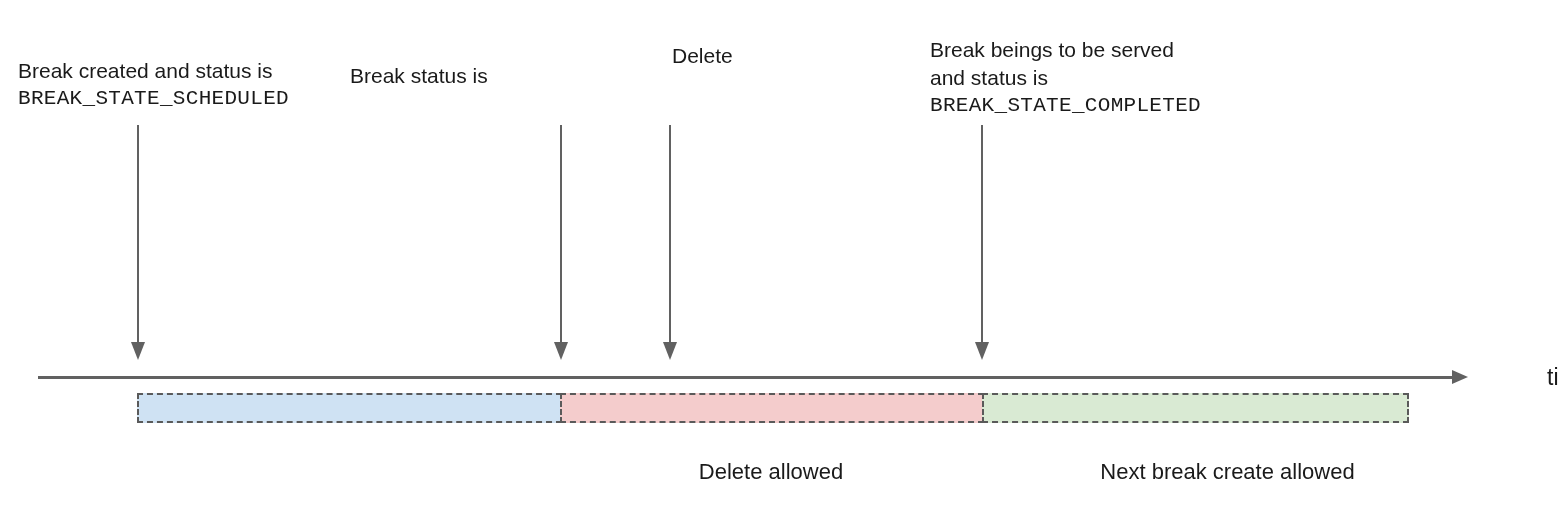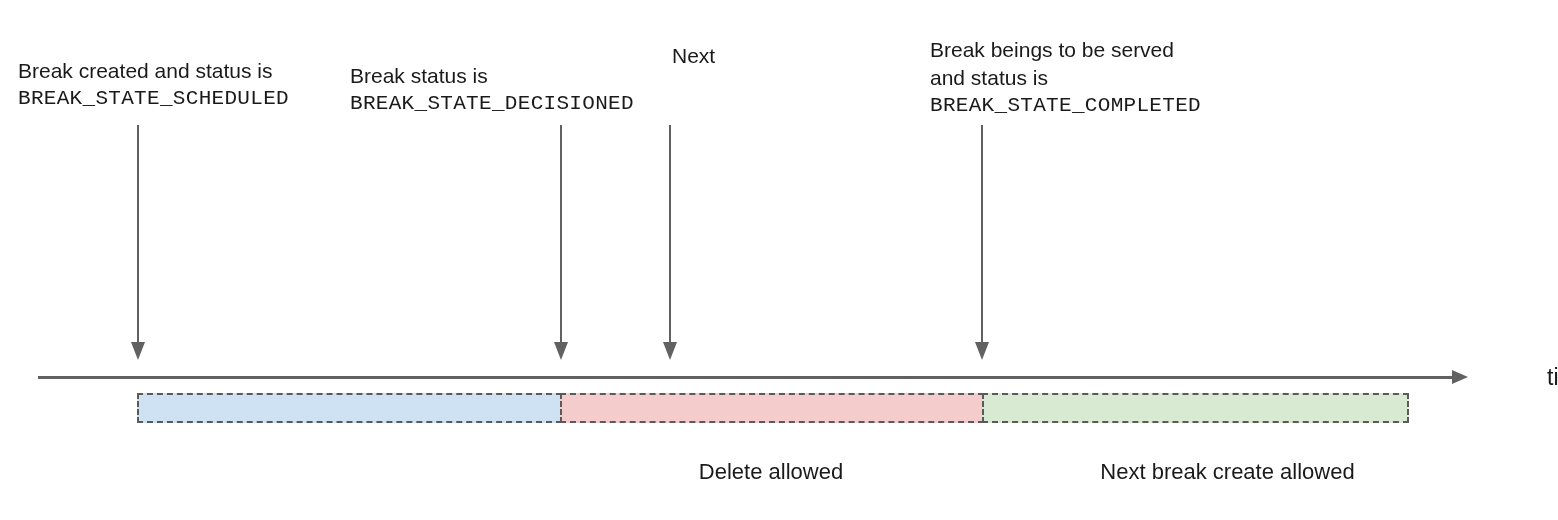--- a/index.html
+++ b/index.html
@@ -124,25 +124,24 @@
 
 <div class="canvas">
 
   <div class="annotation ann-1">
     <div>Break created and status is</div>
     <div class="code-line">BREAK_STATE_SCHEDULED</div>
   </div>
 
   <div class="annotation ann-2">
     <div>Break status is</div>
-    <div class="code-line">BREAK_STATE_DECISIONED</div>
   </div>
 
   <div class="annotation ann-3">
-    <div>Next</div>
+    <div>Delete</div>
   </div>
 
   <div class="annotation ann-4">
     <div>Break beings to be served</div>
     <div>and status is</div>
     <div class="code-line">BREAK_STATE_COMPLETED</div>
   </div>
 
   <div class="v-arrow v-arrow-1">
     <div class="shaft"></div>

